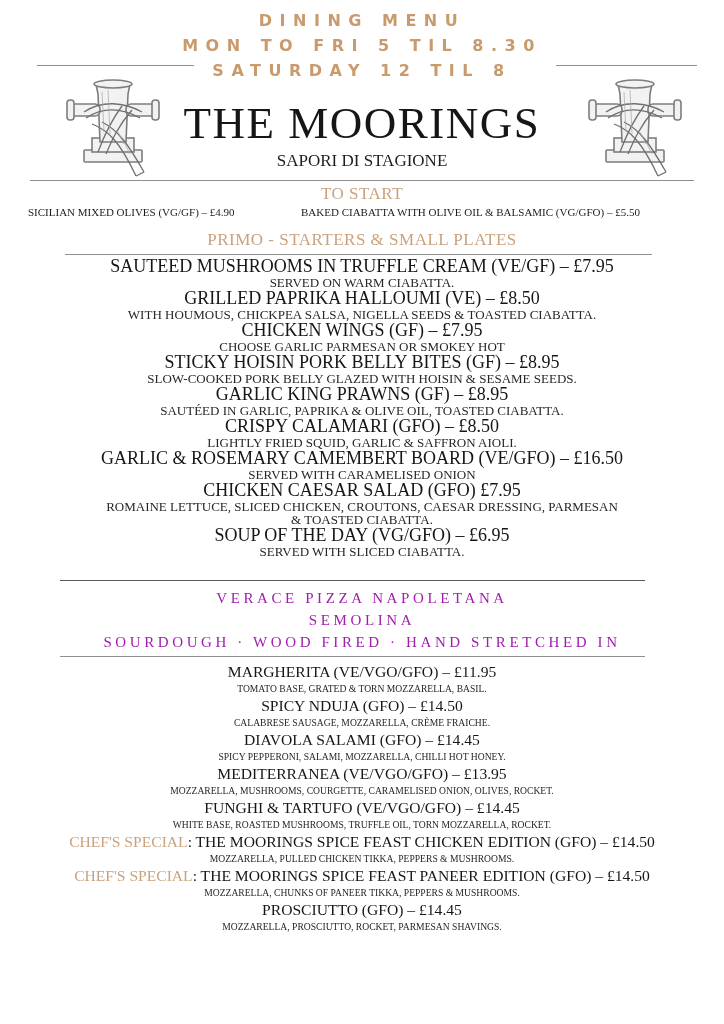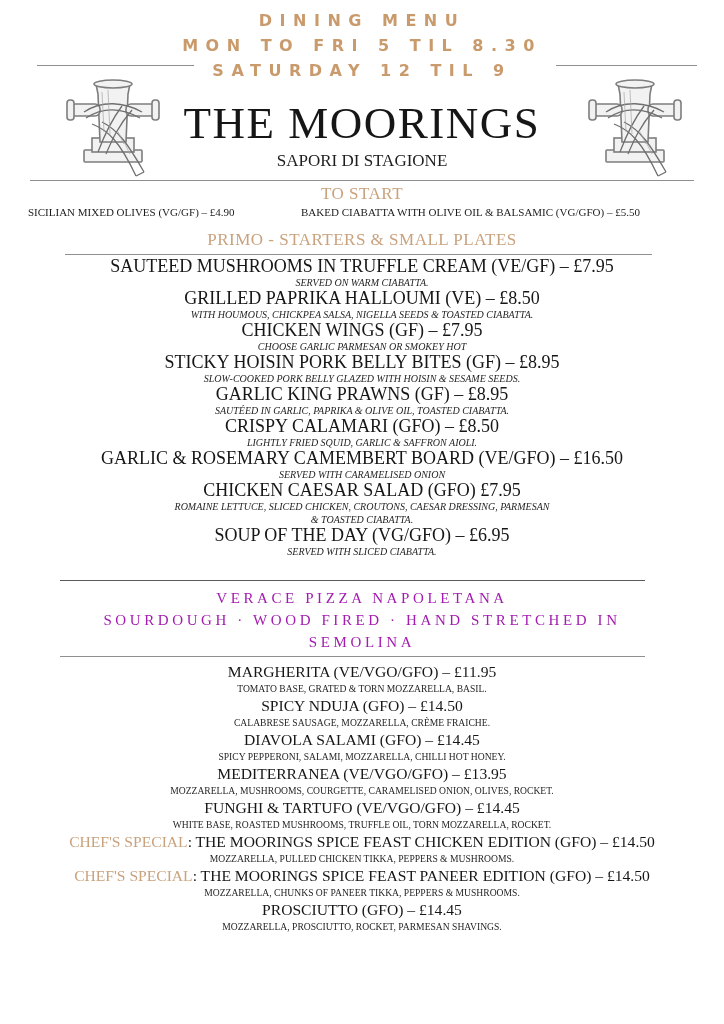--- a/index.html
+++ b/index.html
@@ -23,34 +23,34 @@
     .bollard { position: absolute; width: 100px; height: 110px; }
 
     .section-head { color: #c9a27e; font-size: 17px; line-height: 20px; letter-spacing: 0.5px; }
     .pizza-head {
       color: #a21caf; font-size: 15px; letter-spacing: 3.6px; line-height: 22px;
     }
 
     .to-start-item { font-size: 11px; line-height: 15px; white-space: nowrap; }
 
     .item-name { font-size: 18px; line-height: 19px; white-space: nowrap; color: #161616; }
-    .item-desc { font-size: 10px; line-height: 13px; color: #262626; white-space: nowrap; font-style: italic; }
+    .item-desc { font-size: 13px; line-height: 13px; color: #262626; white-space: nowrap; }
     .pz-name { font-size: 15.6px; line-height: 20px; white-space: nowrap; color: #161616; }
     .pz-desc { font-size: 9.6px; line-height: 14px; color: #262626; white-space: nowrap; }
     .chef { color: #c9a27e; }
 
     .menu-list { position: absolute; left: 0; width: 724px; text-align: center; }
   </style>
 </head>
 <body>
 
 <div class="abs center hours" style="top:8px;">
   <div>DINING MENU</div>
   <div>MON TO FRI 5 TIL 8.30</div>
-  <div>SATURDAY 12 TIL 9</div>
+  <div>SATURDAY 12 TIL 8</div>
 </div>
 
 <div class="rule" style="left:37px; width:157px; top:65px;"></div>
 <div class="rule" style="left:556px; width:141px; top:65px;"></div>
 
 <svg class="bollard" style="left:62px; top:72px;" viewBox="0 0 100 110">
   <g fill="#f2f2f2" stroke="#7d7d7d" stroke-width="1.6">
     <rect x="22" y="78" width="58" height="12" rx="1"></rect>
     <rect x="30" y="66" width="42" height="14"></rect>
     <path d="M34 12 L68 12 L66 22 L64 70 L38 70 L36 22 Z"></path>
@@ -152,22 +152,22 @@
   </div>
   <div>
     <div class="item-name">SOUP OF THE DAY (VG/GFO) – £6.95</div>
     <div class="item-desc">SERVED WITH SLICED CIABATTA.</div>
   </div>
 </div>
 
 <div class="rule dark" style="left:60px; width:585px; top:580px;"></div>
 <div class="abs center pizza-head" style="top:587px;">
   <div>VERACE PIZZA NAPOLETANA</div>
+  <div>SEMOLINA</div>
   <div>SOURDOUGH · WOOD FIRED · HAND STRETCHED IN</div>
-  <div>SEMOLINA</div>
 </div>
 <div class="rule" style="left:60px; width:585px; top:656px;"></div>
 
 <div class="menu-list" style="top:662px;">
   <div>
     <div class="pz-name">MARGHERITA (VE/VGO/GFO) – £11.95</div>
     <div class="pz-desc">TOMATO BASE, GRATED &amp; TORN MOZZARELLA, BASIL.</div>
   </div>
   <div>
     <div class="pz-name">SPICY NDUJA (GFO) – £14.50</div>

